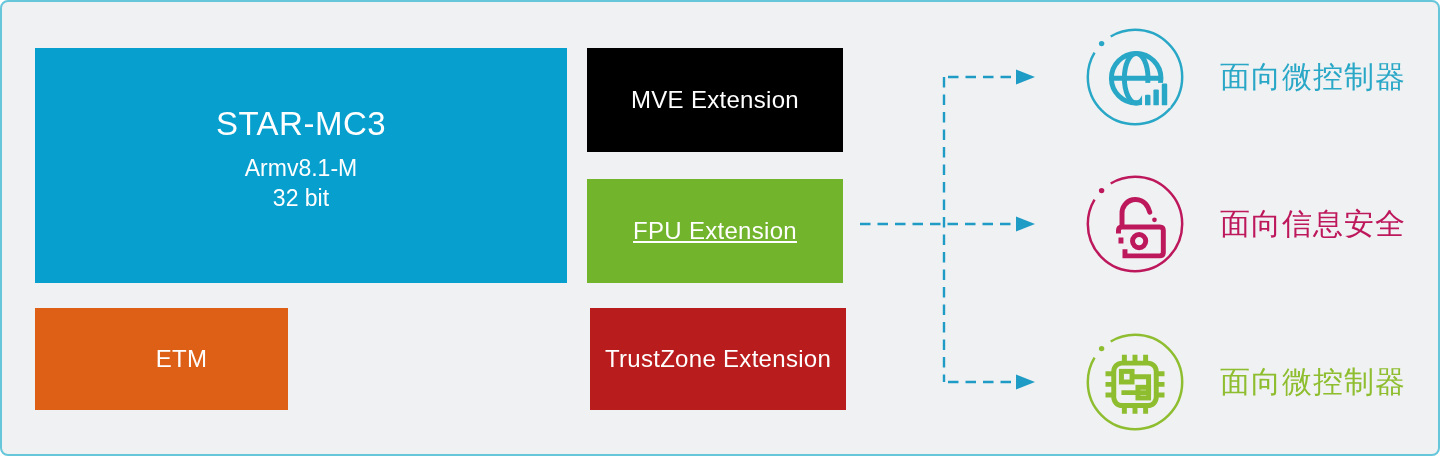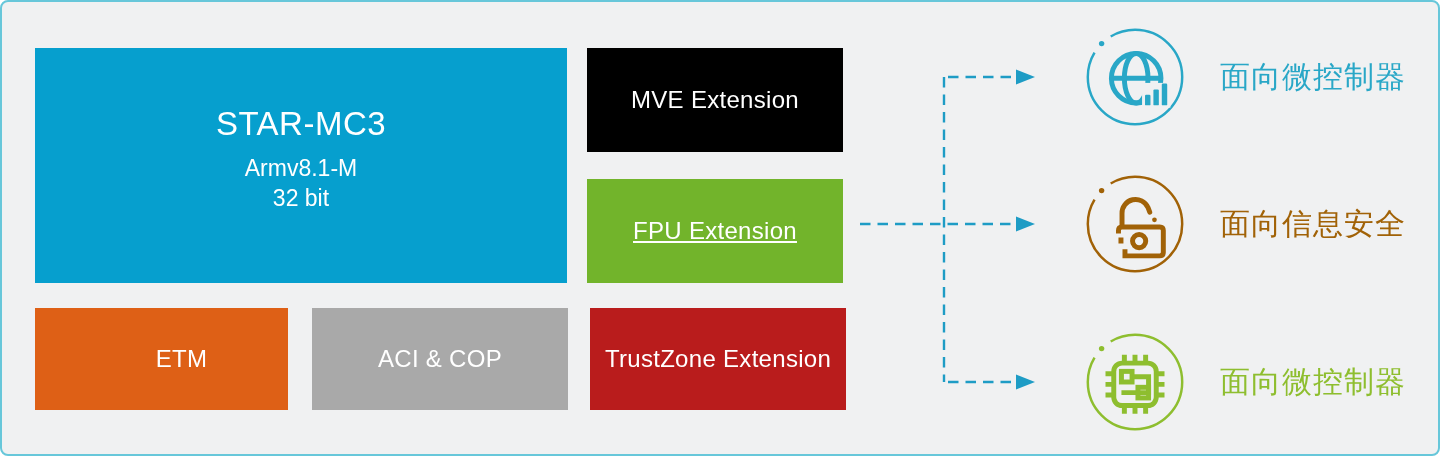--- a/index.html
+++ b/index.html
@@ -78,23 +78,20 @@
   </div>
 
   <div class="block block-fpu" style="background-color: rgb(114, 180, 43); text-decoration: underline;">
     <div class="block-label">FPU Extension</div>
   </div>
 
   <div class="block block-etm" style="background-color: rgb(222, 96, 22);">
     <div class="block-label">ETM</div>
   </div>
 
-  <div class="block block-aci" style="background-color: rgb(169, 169, 169);">
-    <div class="block-label">ACI &amp; COP</div>
-  </div>
 
   <div class="block block-tz" style="background-color: #b91c1c;">
     <div class="block-label">TrustZone Extension</div>
   </div>
 
   <svg class="connectors" viewBox="0 0 1440 456" style="color: rgb(30, 156, 197);">
     <path class="dash-line" d="M858,222 H1012"></path>
     <path class="dash-line" d="M942,75 V380"></path>
     <path class="dash-line" d="M946,75 H1012"></path>
     <path class="dash-line" d="M946,380 H1012"></path>
@@ -111,21 +108,21 @@
       <line class="g4" x1="30" y1="51" x2="72" y2="51"></line>
       <ellipse class="g4" cx="51" cy="51" rx="10" ry="21"></ellipse>
       <rect class="mask" x="56" y="55" width="24" height="21"></rect>
       <rect class="solid" x="58.5" y="65" width="4.6" height="9" rx="1"></rect>
       <rect class="solid" x="65.6" y="60.5" width="4.6" height="13.5" rx="1"></rect>
       <rect class="solid" x="72.7" y="55.5" width="4.6" height="18.5" rx="1"></rect>
     </svg>
     <div class="target-label">面向微控制器</div>
   </div>
 
-  <div class="target target-2" style="color: #a16207;">
+  <div class="target target-2" style="color: #be185d;">
     <svg class="ring-icon" viewBox="0 0 100 100">
       <circle class="ring" cx="50" cy="50" r="40" pathLength="360" stroke-dasharray="211 28 121"></circle>
       <circle class="ringdot" cx="21.7" cy="21.7" r="2.3"></circle>
       <path class="g4r" d="M39,52 V41 A11.5,11.5 0 0 1 61,36 L62.5,40"></path>
       <circle class="ringdot" cx="66.5" cy="46.5" r="2"></circle>
       <path class="g4" d="M36,58 V55.5 Q36,52.5 39,52.5 H71 Q74,52.5 74,55.5 V74 Q74,77 71,77 H41.5 V71.5"></path>
       <line class="g4" x1="38.1" y1="61.5" x2="38.1" y2="66.5"></line>
       <circle class="g4" cx="53.5" cy="64.5" r="5.6"></circle>
     </svg>
     <div class="target-label">面向信息安全</div>

